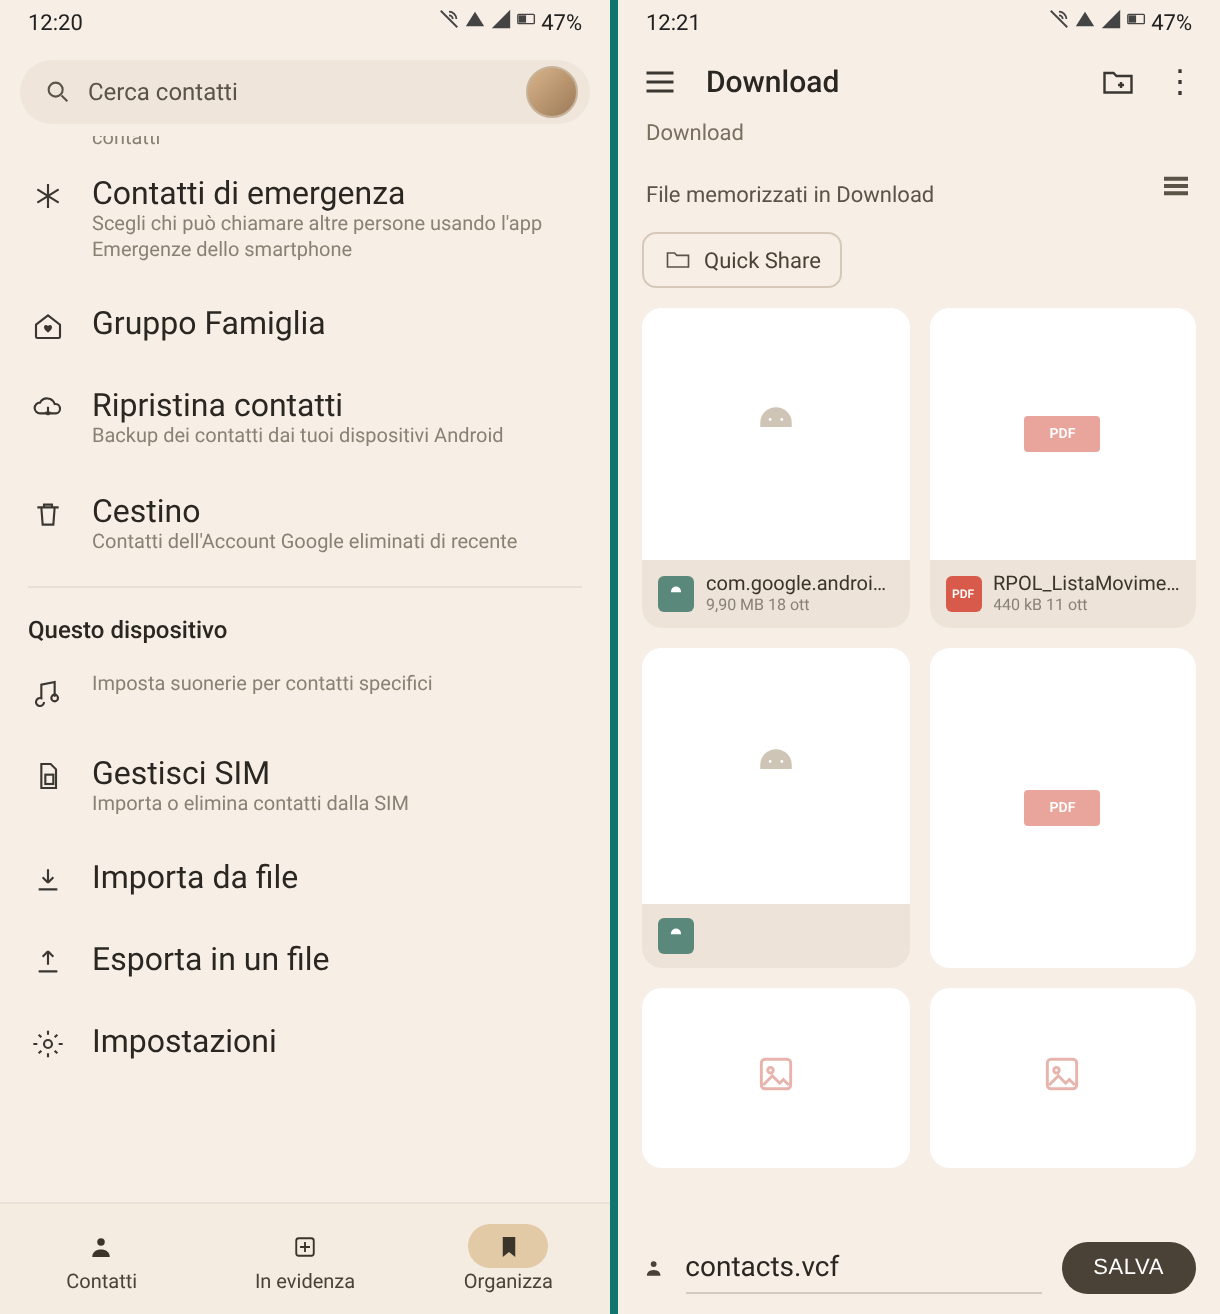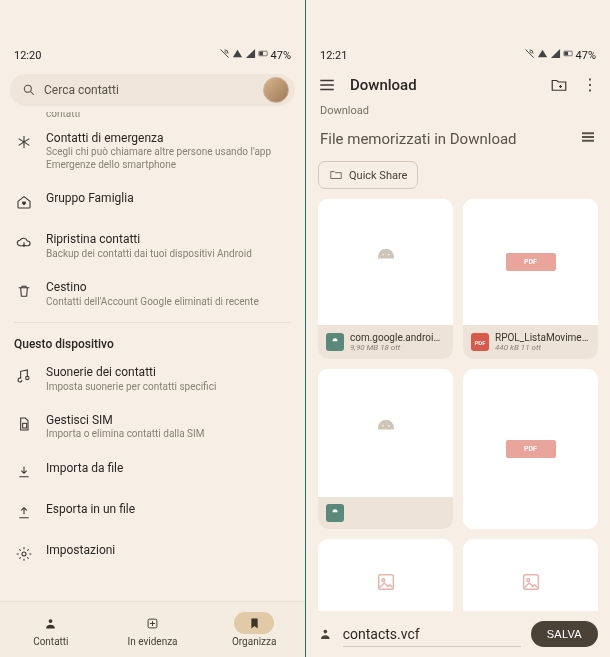--- a/index.html
+++ b/index.html
@@ -12,32 +12,31 @@
     overflow: hidden;
   }
   .phone {
     width: 305px;
     height: 657px;
     background: #f7eee5;
     position: relative;
     display: flex;
     flex-direction: column;
   }
-  .phone + .phone { border-left: 1px solid #0f766e; }
+  .phone + .phone { border-left: 4px solid #0f766e; }
 
   
   .statusbar {
     height: 22px;
     display: flex;
     align-items: center;
     justify-content: space-between;
     padding: 0 14px;
     font-size: 11px;
     color: #222;
-    margin-top: 44px;
   }
   .statusbar .right { display: flex; align-items: center; gap: 2px; }
   .status-icons svg { width: 11px; height: 11px; fill: #444; }
 
   
   .search-row {
     padding: 8px 10px 6px 10px;
     display: flex;
     align-items: center;
     gap: 8px;
@@ -73,21 +72,21 @@
     align-items: flex-start;
   }
   .item .icon {
     width: 20px; height: 20px; flex-shrink: 0;
     color: #3a3733;
     display: flex; align-items: center; justify-content: center;
     margin-top: 1px;
   }
   .item .icon svg { width: 16px; height: 16px; stroke: currentColor; fill: none; stroke-width: 1.6; }
   .item .texts { flex: 1; }
-  .item .title { font-size: 12px; color: #2a2722; line-height: 1.2; }
+  .item .title { font-size: 16px; color: #2a2722; line-height: 1.2; }
   .item .sub { font-size: 10px; color: #8a8175; line-height: 1.25; margin-top: 1px; }
   .divider { height: 1px; background: rgba(0,0,0,0.06); margin: 4px 0; }
   .section-title {
     font-size: 12px; color: #2a2722; font-weight: 500;
     padding: 10px 0 4px 0;
   }
   .first-fragment {
     font-size: 10px; color: #8a8175; padding-left: 32px;
     margin-top: -4px; margin-bottom: 2px;
   }
@@ -118,23 +117,23 @@
     display: flex; align-items: center;
     padding: 10px 12px 4px 12px;
     gap: 14px;
   }
   .dl-title { font-size: 15px; color: #2a2722; font-weight: 500; flex: 1; }
   .dl-header svg { width: 18px; height: 18px; fill: #3a3733; }
   .dl-breadcrumb {
     font-size: 11px; color: #7a6f5f; padding: 6px 14px 6px 14px;
   }
   .dl-subheader {
-    display: flex; align-items: center; justify-content: space-between;
+    display: flex; align-items: flex-end; justify-content: space-between;
     padding: 6px 14px;
-    font-size: 15px; color: #5a5348;
+    font-size: 11px; color: #5a5348;
   }
   .dl-body { flex:1; padding: 0 12px; overflow:hidden; }
   .chip {
     display: inline-flex; align-items: center; gap: 6px;
     border: 1px solid #d6c9ba; border-radius: 7px;
     padding: 6px 10px; font-size: 11px; color: #4a4237;
     background: #f7eee5;
     margin: 6px 0 10px 0;
   }
   .chip svg { width: 14px; height: 14px; stroke: #5a5348; fill:none; stroke-width:1.4; }
@@ -164,24 +163,24 @@
     width: 18px; height: 18px; border-radius: 3px;
     display:flex;align-items:center;justify-content:center;
     flex-shrink:0;
   }
   .ftype.apk { background:#5a887a; }
   .ftype.pdf { background:#d85a4a; }
   .ftype svg { width:10px; height:10px; fill:#fff; }
   .ftype.pdf::after{ content:"PDF"; color:#fff; font-size:6px; font-weight:600; }
   .tile .meta .mtxt { overflow:hidden; }
   .tile .meta .name { font-size:10px; color:#3a342a; white-space:nowrap; overflow:hidden; text-overflow:ellipsis; }
-  .tile .meta .detail { font-size:8px; color:#8a8175;font-style:italic; }
+  .tile .meta .detail { font-size:8px; color:#8a8175; }
   .thumb-apk svg { width:28px; height:28px; fill:#cfc5b7; }
   .thumb-pdf {
-    width:50px;height:18px;background:#e9a59c;border-radius:2px;
+    width:38px;height:18px;background:#e9a59c;border-radius:2px;
     display:flex;align-items:center;justify-content:center;
     color:#fff;font-size:7px;font-weight:600;
   }
   .thumb-img svg { width:22px; height:22px; stroke:#e6b4ac; fill:none; stroke-width:1.6; }
 
   
   .savebar {
     height: 46px;
     display:flex; align-items:center; gap:10px;
     padding: 0 12px;
@@ -294,21 +293,20 @@
     <div class="section-title">Questo dispositivo</div>
 
     <div class="item">
       <span class="icon">
           <svg viewBox="0 0 24 24">
             <path d="M9 18a3 3 0 11-2-2.8V5l10-2v11"></path>
             <circle cx="17" cy="15" r="2.5"></circle>
           </svg>
         </span>
       <div class="texts">
-        <div class="title">Suonerie dei contatti</div>
         <div class="sub">Imposta suonerie per contatti specifici</div>
       </div>
     </div>
 
     <div class="item">
       <span class="icon">
           <svg viewBox="0 0 24 24">
             <path d="M7 3h7l4 4v14H7z"></path>
             <rect x="10" y="11" width="6" height="7"></rect>
           </svg>

